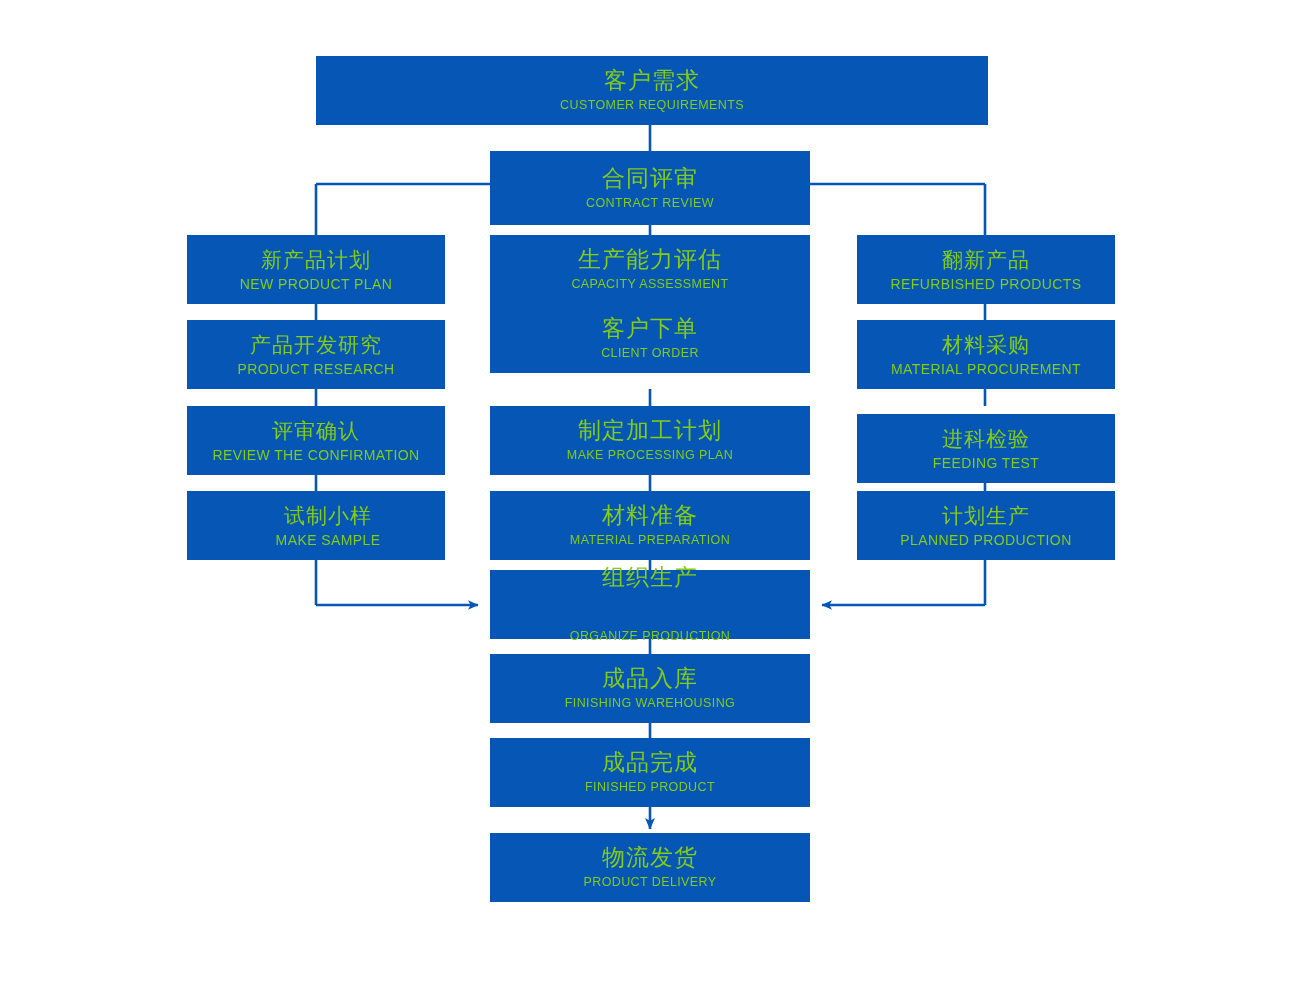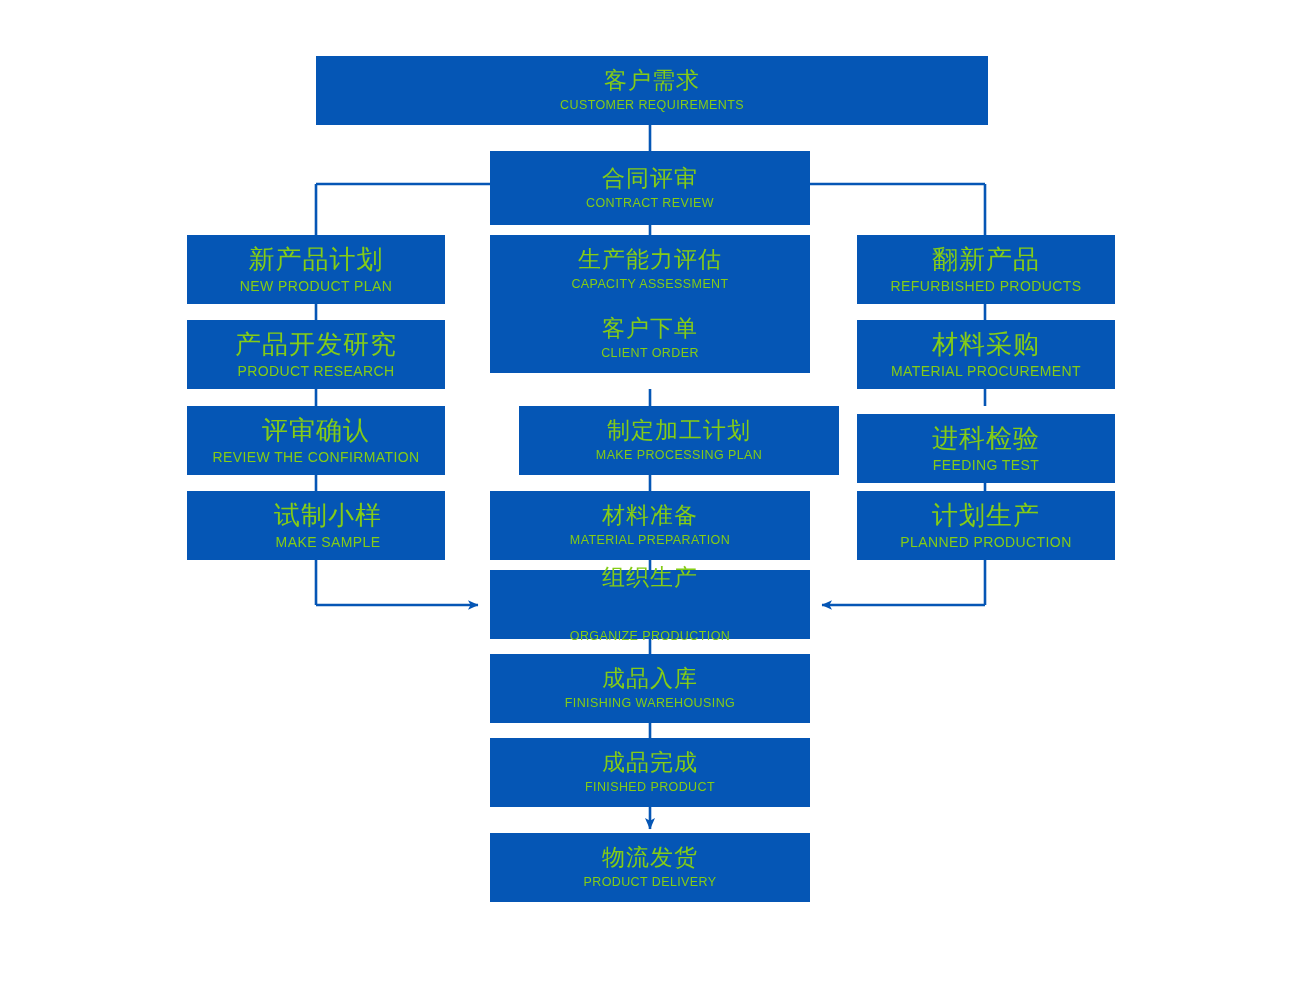--- a/index.html
+++ b/index.html
@@ -45,21 +45,21 @@
     letter-spacing: 1px;
     margin-bottom: 7px;
     white-space: nowrap;
   }
   .node .en {
     font-size: 12.5px;
     font-weight: 400;
     letter-spacing: 0.4px;
     white-space: nowrap;
   }
-  .node.small .cn { font-size: 26px; }
+  .node.small .cn { font-size: 21px; }
   .node.small .en { font-size: 14px; }
 </style>
 </head>
 <body>
 
 <div id="canvas">
 
   <svg id="connectors" viewBox="0 0 1301 1000" xmlns="http://www.w3.org/2000/svg">
     <defs>
       <marker id="arrR" markerWidth="11" markerHeight="11" refX="10" refY="5.5" orient="auto" markerUnits="userSpaceOnUse">
@@ -135,21 +135,21 @@
   </div>
 
   <div class="node" style="left:490px;top:235px;width:320px;height:69px;">
     <div class="cn">生产能力评估</div>
     <div class="en">CAPACITY ASSESSMENT</div>
   </div>
   <div class="node" style="left:490px;top:304px;width:320px;height:69px;">
     <div class="cn">客户下单</div>
     <div class="en">CLIENT ORDER</div>
   </div>
-  <div class="node" style="left:519px;top:406px;width:320px;height:69px;">
+  <div class="node" style="left:490px;top:406px;width:320px;height:69px;">
     <div class="cn">制定加工计划</div>
     <div class="en">MAKE PROCESSING PLAN</div>
   </div>
   <div class="node" style="left:490px;top:491px;width:320px;height:69px;">
     <div class="cn">材料准备</div>
     <div class="en">MATERIAL PREPARATION</div>
   </div>
 
   <div class="node small" style="left:857px;top:235px;width:258px;height:69px;">
     <div class="cn">翻新产品</div>

